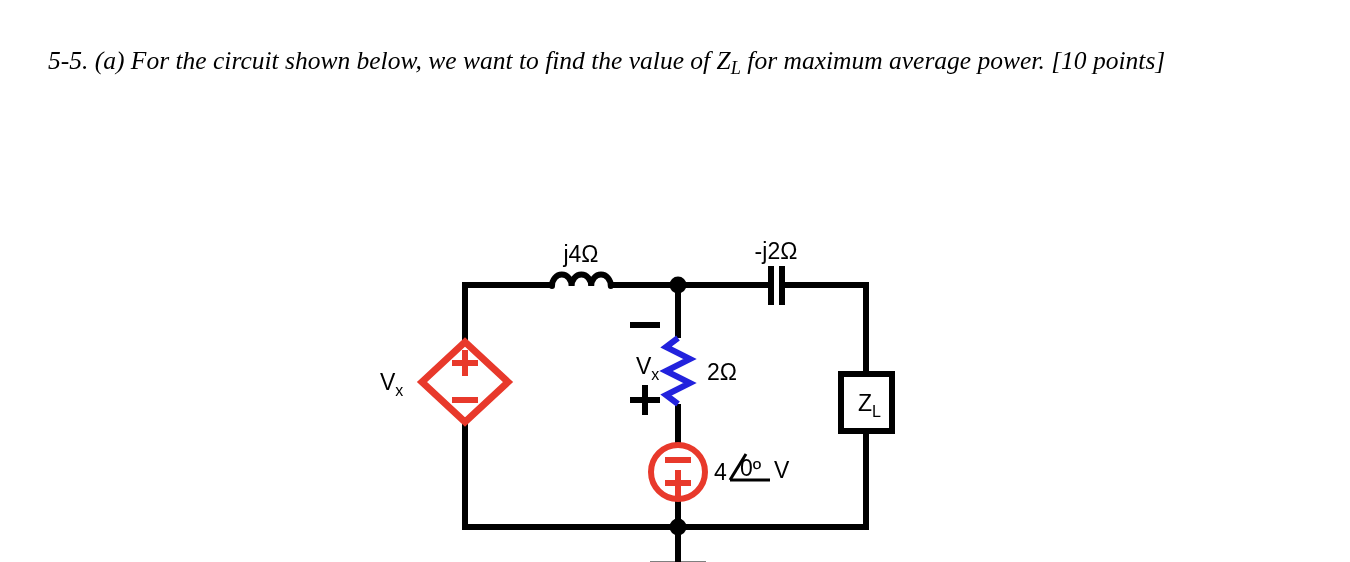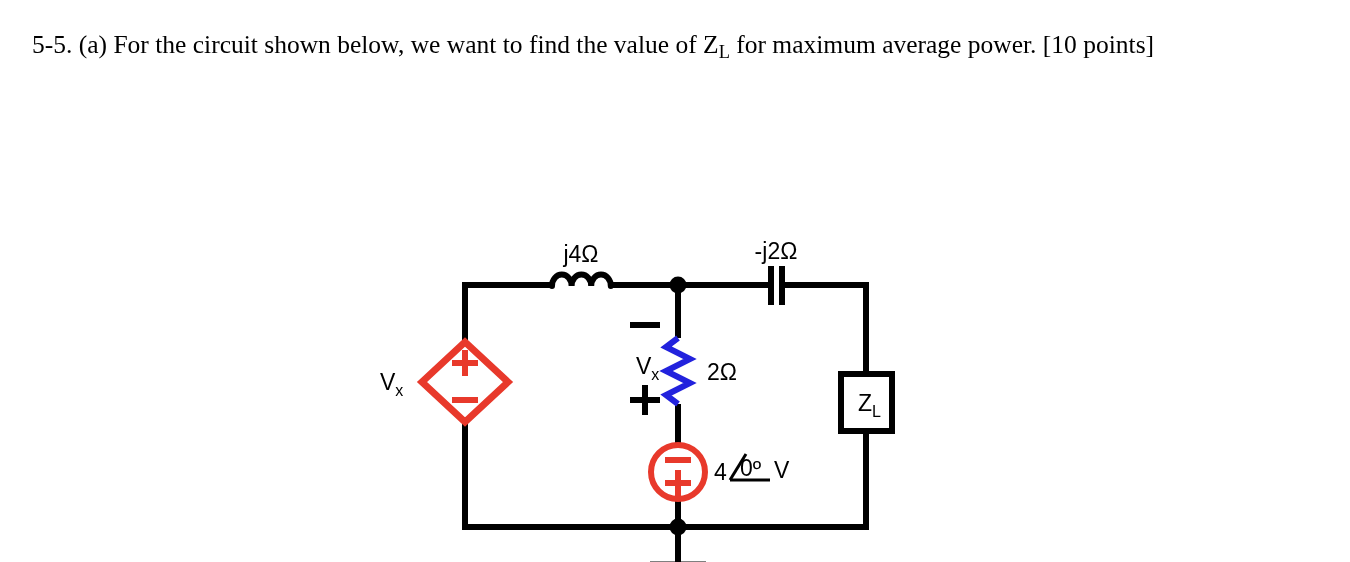--- a/index.html
+++ b/index.html
@@ -21,21 +21,22 @@
     position: absolute;
     left: 32px;
     top: 26px;
     width: 1245px;
     font-size: 25.5px;
     line-height: 37px;
     color: #000000;
     font-family: "Liberation Serif", "DejaVu Serif", serif;
   }
   #problem-text p {
-    margin: 0;
+    margin: 16px;
+    font-style: italic;
   }
   .sub {
     font-size: 0.72em;
     vertical-align: -0.28em;
     letter-spacing: 0;
   }
 
   
   #circuit-canvas {
     position: absolute;

